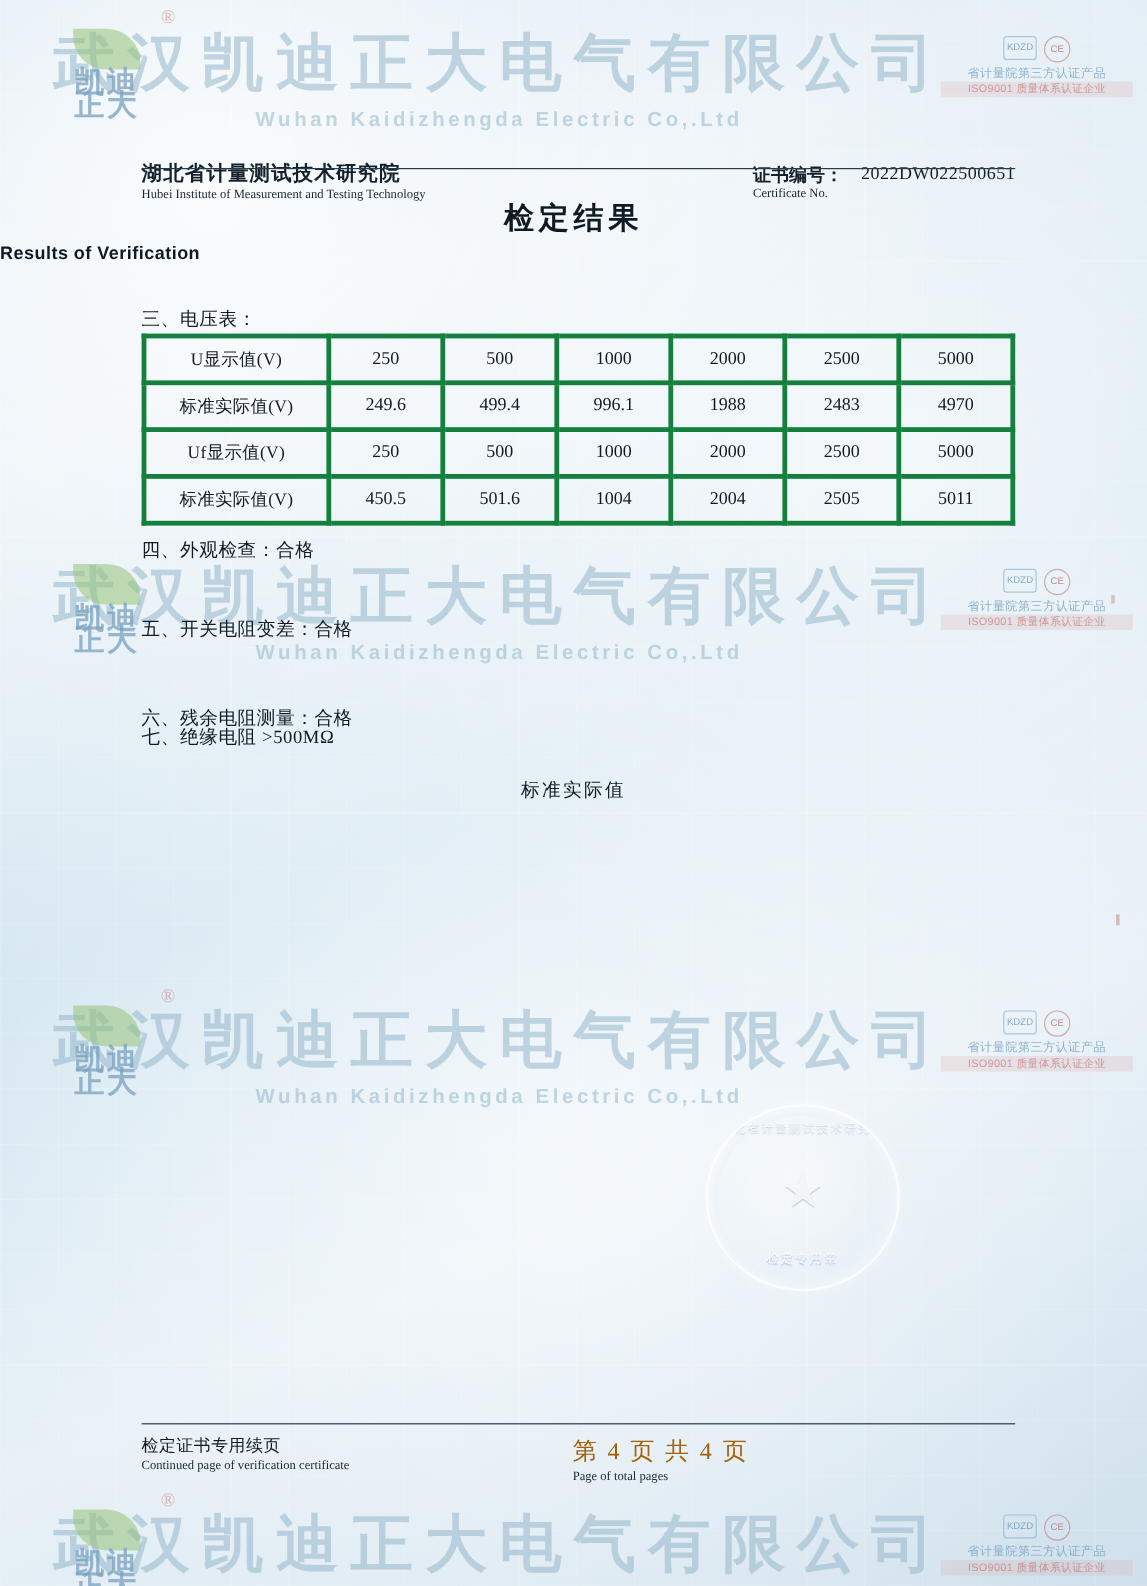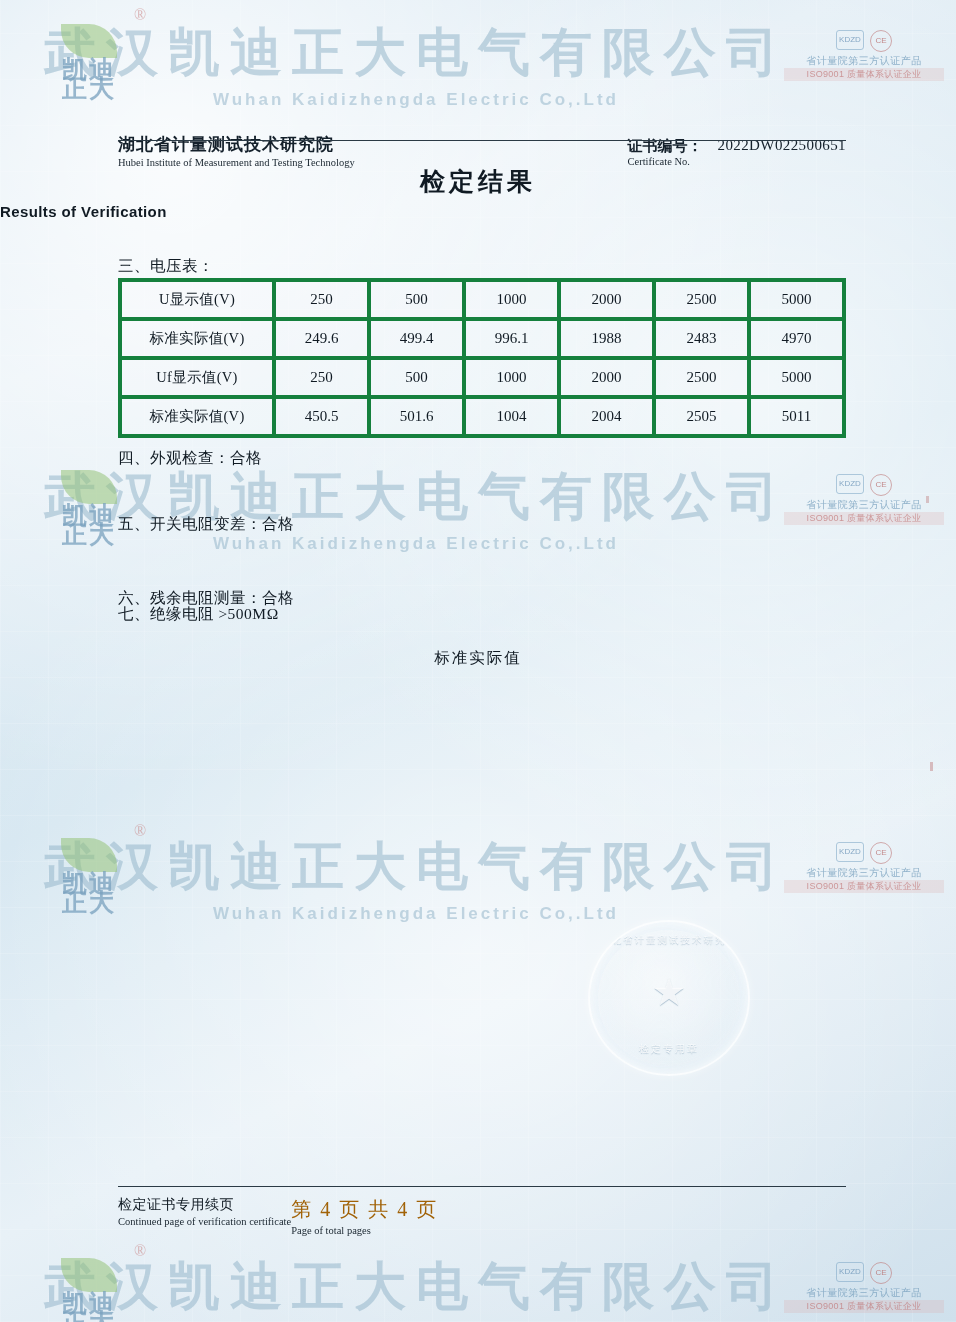--- a/index.html
+++ b/index.html
@@ -319,20 +319,21 @@
     font-family: "Liberation Serif", serif;
   }
 
   
   .footer {
     position: absolute;
     left: 118px;
     top: 1196px;
     width: 728px;
     display: flex;
+    gap: 186px;
   }
   .footer .f-cn {
     font-family: "Liberation Serif", serif;
     font-size: 14px;
     color: #101a23;
     letter-spacing: .5px;
   }
   .footer .f-en {
     font-family: "Liberation Serif", serif;
     font-size: 10.5px;

